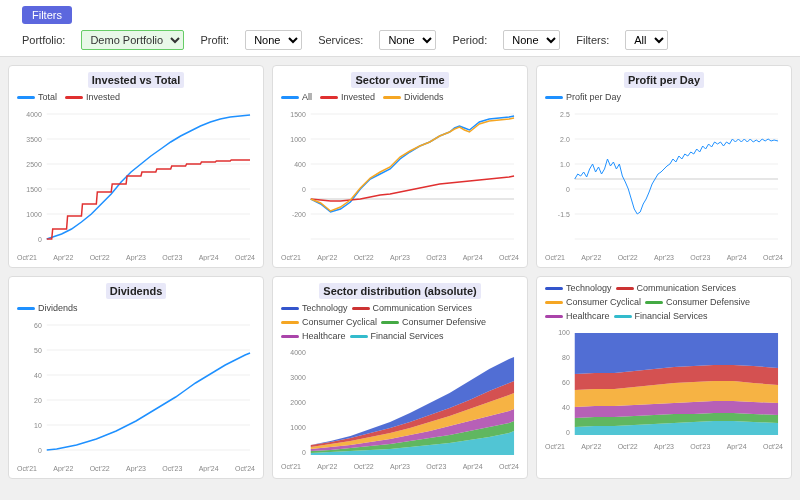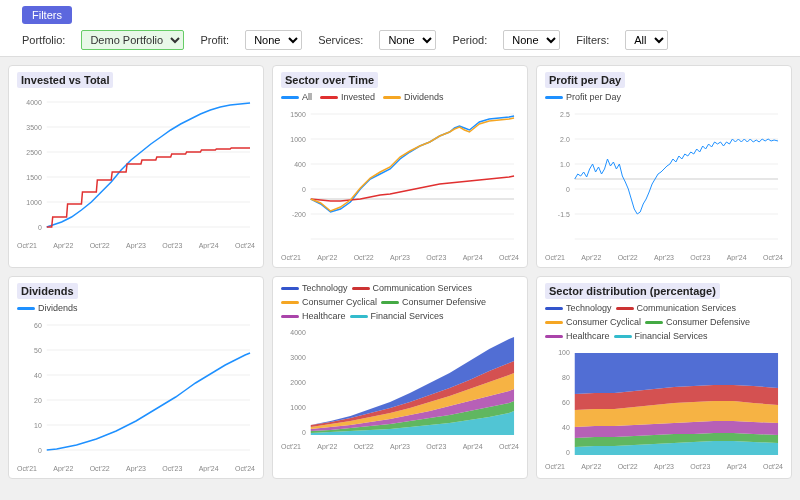--- a/index.html
+++ b/index.html
@@ -26,20 +26,21 @@
       grid-template-rows: auto auto;
       gap: 8px;
       padding: 8px;
     }
 
     .chart-card {
       background: #fff;
       border: 1px solid #ddd;
       border-radius: 4px;
       padding: 6px 8px;
+      text-align: center;
     }
 
     .chart-title {
       font-size: 11px;
       font-weight: bold;
       color: #222;
       margin-bottom: 4px;
       background: #e8e8f8;
       padding: 2px 4px;
       border-radius: 2px;
@@ -84,20 +85,30 @@
     <select class="filter-select">
       <option>All</option>
     </select>
   </div>
 </div>
 
 <div class="charts-grid">
 
   <div class="chart-card">
     <div class="chart-title">Invested vs Total</div>
+    <div class="legend">
+      <div class="legend-item">
+        <div class="legend-dot" style="background:#1e90ff"></div>
+          <span>Total</span>
+      </div>
+      <div class="legend-item">
+        <div class="legend-dot" style="background:#e03030"></div>
+          <span>Invested</span>
+      </div>
+    </div>
     <div class="chart-area">
       <svg viewBox="0 0 240 150" preserveAspectRatio="none">
 
         <line x1="30" y1="10" x2="235" y2="10" class="grid-line"></line>
         <line x1="30" y1="35" x2="235" y2="35" class="grid-line"></line>
         <line x1="30" y1="60" x2="235" y2="60" class="grid-line"></line>
         <line x1="30" y1="85" x2="235" y2="85" class="grid-line"></line>
         <line x1="30" y1="110" x2="235" y2="110" class="grid-line"></line>
         <line x1="30" y1="135" x2="235" y2="135" class="grid-line"></line>
 
@@ -242,20 +253,21 @@
         <span>Apr'22</span>
         <span>Oct'22</span>
         <span>Apr'23</span>
         <span>Oct'23</span>
         <span>Apr'24</span>
         <span>Oct'24</span>
     </div>
   </div>
 
   <div class="chart-card">
+    <div class="chart-title">Sector distribution (absolute)</div>
     <div class="legend" style="display:flex;flex-wrap:wrap;gap:4px;margin-bottom:2px;">
       <div class="legend-item">
         <div class="legend-dot" style="background:#3355cc"></div>
           <span>Technology</span>
       </div>
       <div class="legend-item">
         <div class="legend-dot" style="background:#cc3333"></div>
           <span>Communication Services</span>
       </div>
       <div class="legend-item">
@@ -301,21 +313,20 @@
         <span>Apr'22</span>
         <span>Oct'22</span>
         <span>Apr'23</span>
         <span>Oct'23</span>
         <span>Apr'24</span>
         <span>Oct'24</span>
     </div>
   </div>
 
   <div class="chart-card">
-    <div class="chart-title">Sector distribution (percentage)</div>
     <div class="legend" style="display:flex;flex-wrap:wrap;gap:4px;margin-bottom:2px;">
       <div class="legend-item">
         <div class="legend-dot" style="background:#3355cc"></div>
           <span>Technology</span>
       </div>
       <div class="legend-item">
         <div class="legend-dot" style="background:#cc3333"></div>
           <span>Communication Services</span>
       </div>
       <div class="legend-item">

